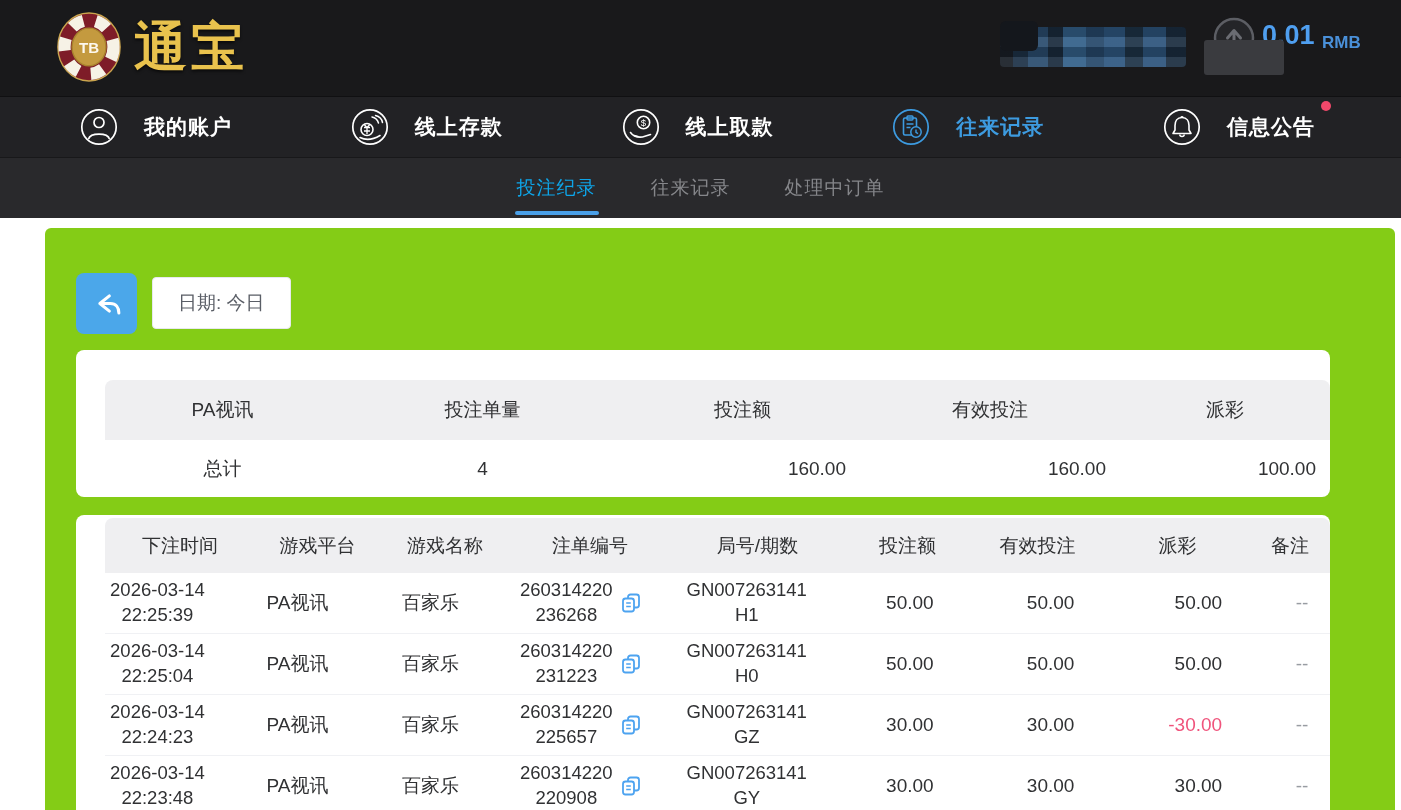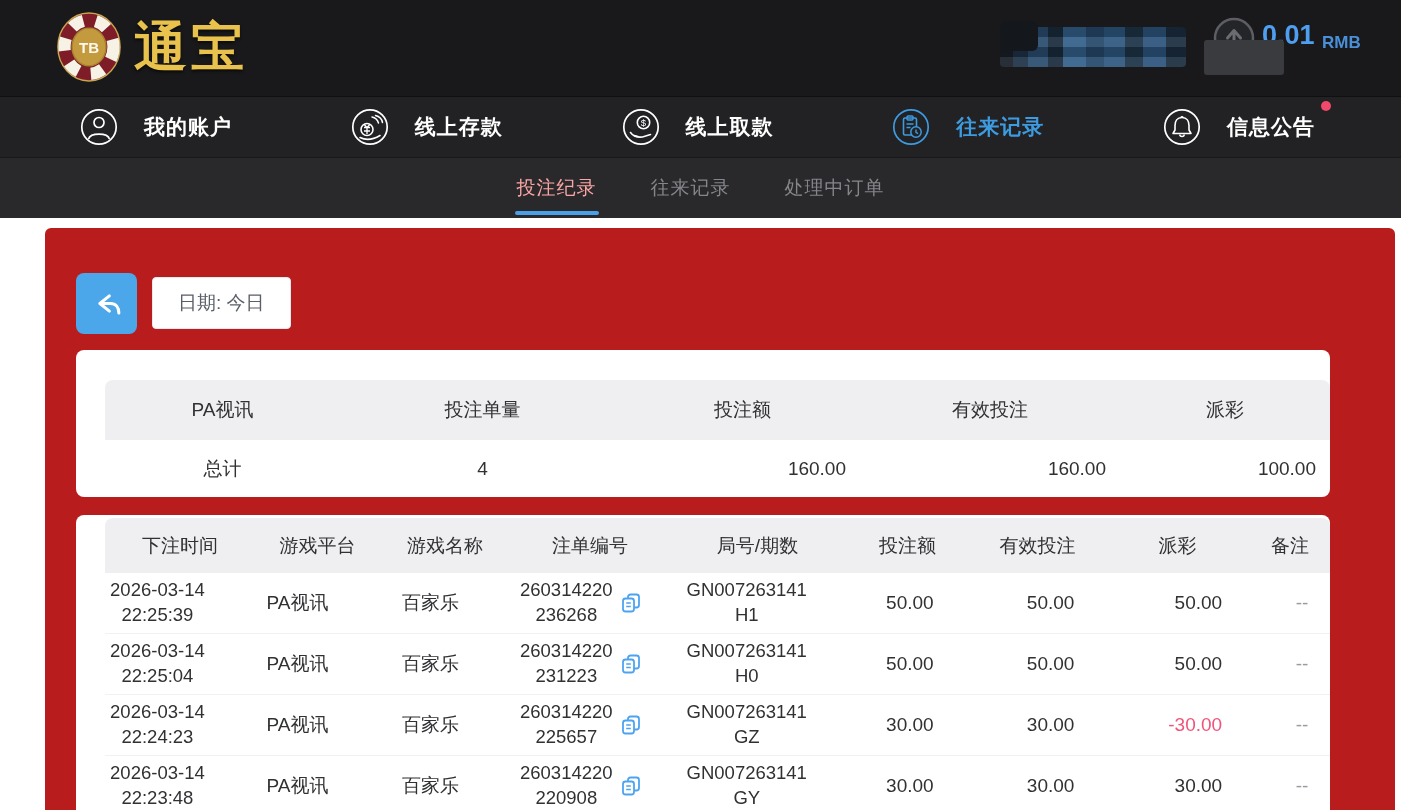--- a/index.html
+++ b/index.html
@@ -43,27 +43,27 @@
   .nav-item .lbl { font-size:21px; font-weight:600; letter-spacing:1px; }
   .nav-item.active { color:#3d9be0; }
   .nav-item svg { display:block; }
   .nav-dot { position:absolute; right:-16px; top:-7px; width:10px; height:10px; border-radius:50%; background:#f2486b; }
 
   
   .subnav { height:61px; background:#29292c; border-top:1px solid #18181a;
     display:flex; align-items:center; justify-content:center; gap:50px; }
   .tab { position:relative; height:100%; display:flex; align-items:center; padding:0 2px;
     font-size:19px; color:#85868a; cursor:pointer; letter-spacing:1px; }
-  .tab.active { color:#fca5a5; }
+  .tab.active { color:#0ea5e9; }
   .tab.active::after { content:""; position:absolute; left:0; right:0; bottom:3px; height:4px;
     border-radius:2px; background:#4aa0e8; }
 
   
   .panel { position:relative; margin:10px 6px 0 45px; height:582px;
-    background:#b91c1c; border-radius:6px 6px 0 0; }
+    background:#84cc16; border-radius:6px 6px 0 0; }
   .back-btn { position:absolute; left:31px; top:45px; width:61px; height:61px;
     background:#4ba7ea; border:none; border-radius:8px; cursor:pointer;
     display:flex; align-items:center; justify-content:center; padding:0; }
   .date-pill { position:absolute; left:107px; top:49px; height:52px; padding:0 25px;
     background:#fff; border:1px solid #e7e9ee; border-radius:4px;
     display:flex; align-items:center; font-size:19px; color:#5a5e66; cursor:pointer; }
 
   .card { position:absolute; left:31px; width:1254px; background:#fff; }
   .card-summary { top:122px; height:147px; border-radius:8px; padding:30px 0 0 29px; }
   .card-detail { top:287px; bottom:0; border-radius:8px 8px 0 0; padding:3px 0 4px 29px; overflow:hidden; }

